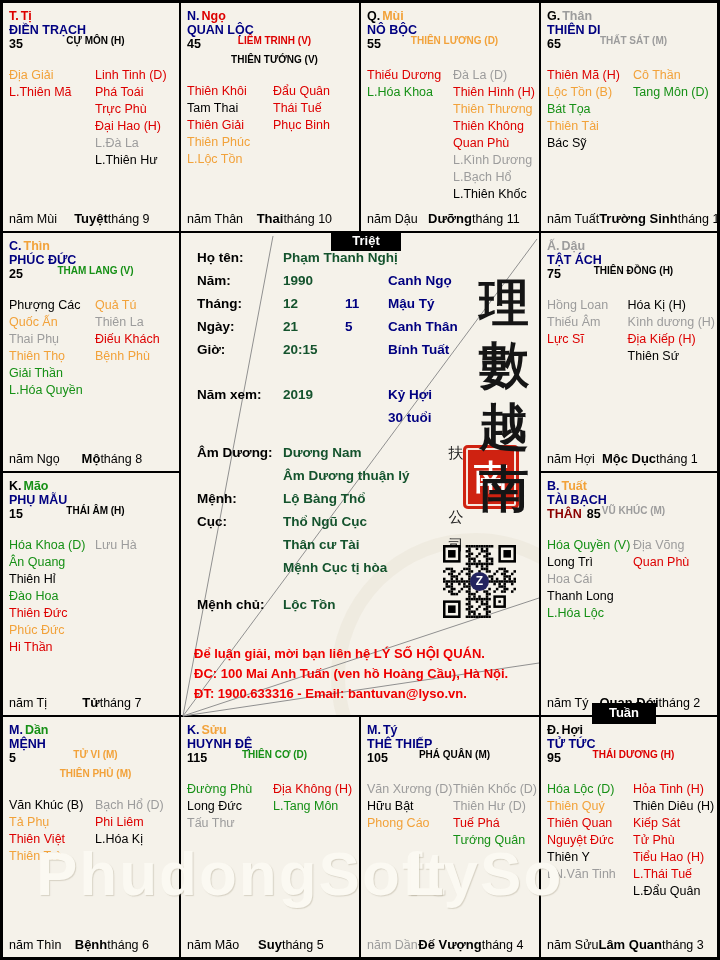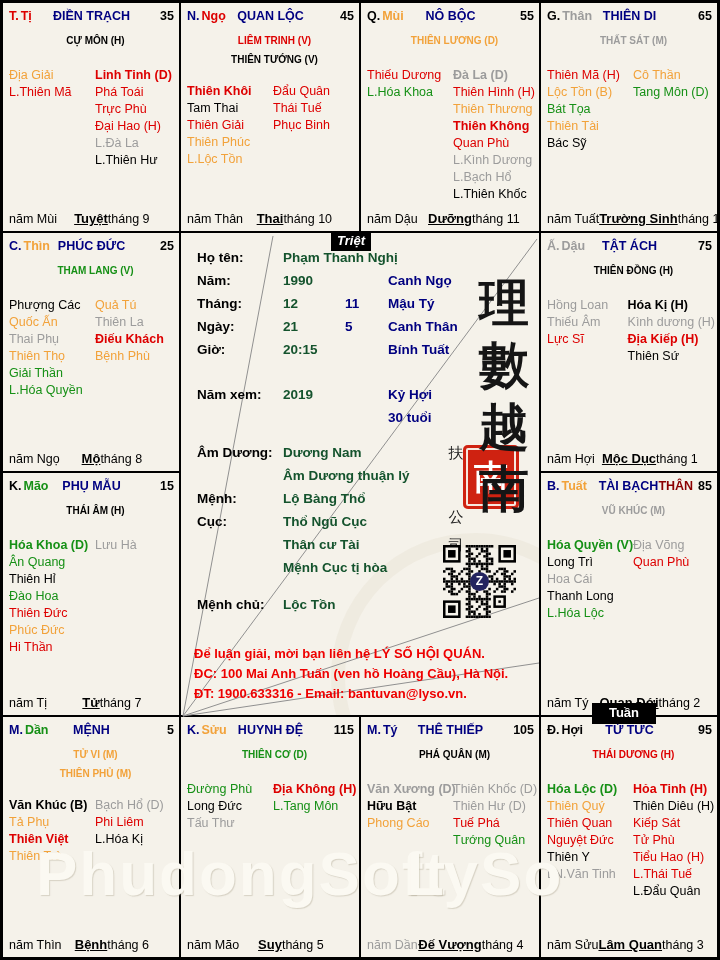--- a/index.html
+++ b/index.html
@@ -10,49 +10,49 @@
         grid-template-columns:176px 178px 178px 176px;
         grid-template-rows:228px 238px 242px 240px;}
   .house,.center{background:#f5f2ea;position:relative;overflow:hidden;}
   .g-r1c1{grid-area:1/1} .g-r1c2{grid-area:1/2} .g-r1c3{grid-area:1/3} .g-r1c4{grid-area:1/4}
   .g-r2c1{grid-area:2/1} .g-r2c4{grid-area:2/4}
   .g-r3c1{grid-area:3/1} .g-r3c4{grid-area:3/4}
   .g-r4c1{grid-area:4/1} .g-r4c2{grid-area:4/2} .g-r4c3{grid-area:4/3} .g-r4c4{grid-area:4/4}
   .center{grid-area:2/2/4/4;}
   
   .hd{position:absolute;top:6px;left:6px;right:5px;display:flex;align-items:baseline;
-      font-weight:bold;font-size:12.5px;white-space:nowrap;}
+      font-weight:bold;font-size:12.5px;white-space:nowrap;flex-direction:column;}
   .hl{flex:1;text-align:left;} .hr{flex:1;text-align:right;}
   .branch{margin-left:2px;}
   .hname{color:#000080;}
   .hextra{color:#8b0000;margin-right:5px;}
   .hnum{color:#000;}
   .mains{position:absolute;top:28px;left:9px;right:0;text-align:center;font-weight:bold;
          font-size:10px;line-height:19px;white-space:nowrap;}
   .cols{position:absolute;top:64px;left:6px;right:2px;display:flex;font-size:12.5px;
         line-height:17px;white-space:nowrap;}
   .m2 .cols{top:80px;}
   .colL{width:86px;} .colR{flex:1;}
   .ft{position:absolute;bottom:5px;left:6px;right:6px;display:flex;align-items:baseline;
       font-size:12.5px;white-space:nowrap;}
-  .fy{flex:1;text-align:left;} .fs{font-weight:bold;font-size:13px;text-decoration:underline;} .fm{flex:1;text-align:left;}
+  .fy{flex:1;text-align:left;} .fs{font-weight:bold;font-size:13px;} .fm{flex:1;text-align:left;}
   
   .c-black{color:#000;} .c-navy{color:#000080;} .c-red{color:#dd0000;} .c-orange{color:#f2a23a;}
   .c-green{color:#169016;} .c-gray{color:#9c9c9c;}
-  .b{font-weight:bold;}
+  .b{font-weight:normal;}
   
   .info{position:absolute;top:17px;left:16px;right:6px;z-index:2;}
   .irow{display:flex;height:23px;align-items:baseline;font-size:13.5px;font-weight:bold;}
   .ilabel{width:86px;color:#000;} .iv1{width:62px;color:#14532d;} .iv2{width:43px;color:#000080;}
   .iv3{flex:1;color:#000080;} .iv1.wide{width:auto;flex:1;}
   .contact{position:absolute;left:13px;bottom:11px;z-index:2;color:#ee0000;font-weight:bold;
            font-size:13px;line-height:20px;white-space:nowrap;}
   .badge{position:absolute;background:#000;color:#fff;font-weight:bold;font-size:13px;
          text-align:center;line-height:20px;z-index:6;}
-  .badge.triet{left:150px;top:-2px;width:40px;height:20px;font-style:italic;}
+  .badge.triet{left:150px;top:-2px;width:70px;height:20px;}
   .badge.tuan{left:592px;top:703px;width:64px;height:21px;}
   .lines{position:absolute;left:0;top:0;z-index:1;pointer-events:none;}
   
   .calli{position:absolute;left:294px;top:40px;width:58px;z-index:2;text-align:center;
          font-family:"DejaVu Serif",serif;font-size:50px;line-height:60px;color:#151515;
          font-weight:bold;}
   .calli div{height:62px;}
   .sealsmall{position:absolute;left:266px;top:206px;width:18px;z-index:2;text-align:center;
          font-family:"DejaVu Serif",serif;font-size:15px;line-height:28px;color:#222;}
   .seal{position:absolute;left:282px;top:212px;width:56px;height:64px;background:#cf2211;

